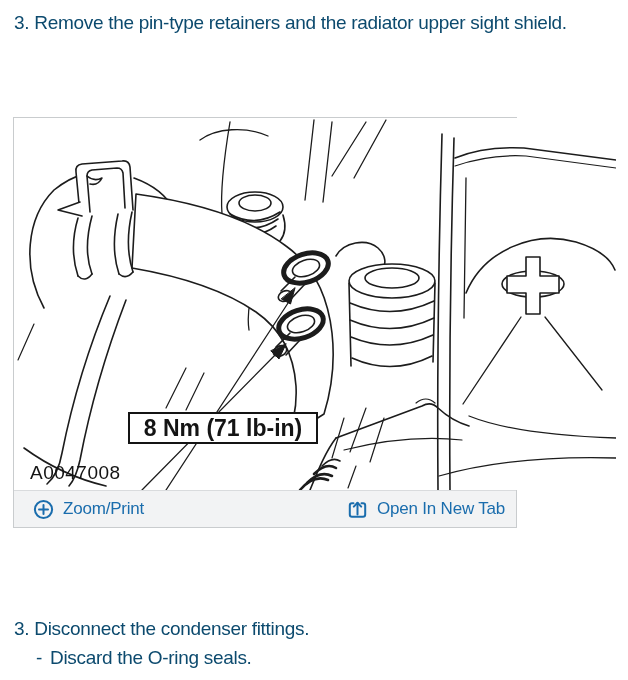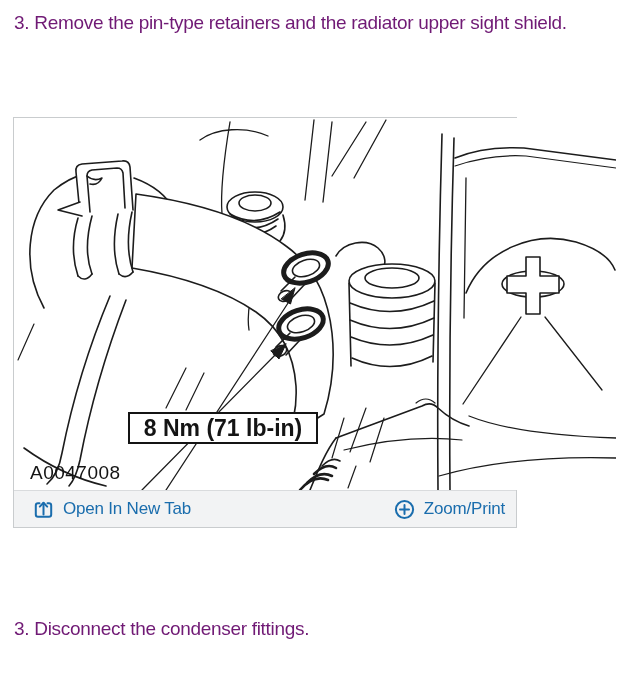--- a/index.html
+++ b/index.html
@@ -1,20 +1,20 @@
 <!DOCTYPE html>
 <html><head>
 <meta charset="utf-8">
 <style>
   html,body { margin:0; padding:0; }
   body {
     width:628px; height:680px; position:relative; background:#ffffff;
     font-family:"Liberation Sans", sans-serif; overflow:hidden;
   }
-  .step { position:absolute; font-size:19px; color:#701a75; letter-spacing:-0.3px; }
+  .step { position:absolute; font-size:19px; color:#0c4a6e; letter-spacing:-0.3px; }
   .step3 { left:14px; top:12px; width:600px; }
   .step4 { left:14px; top:618px; width:600px; }
   .step4 .sub { margin-top:7px; padding-left:22px; }
   .step4 .dash { display:inline-block; width:14px; }
 
   .figure-panel {
     position:absolute; left:13px; top:117px; width:504px; height:411px;
     border:1px solid #c9ccce; background:#a16207; box-sizing:border-box;
   }
   .image-area { position:relative; width:602px; height:372px; background:#fff; overflow:hidden; }
@@ -176,33 +176,36 @@
         <path d="M 272,226 L 265,241 L 257,233 Z" fill="#1c1c1c" stroke-width="1"></path>
       </g>
     </svg>
 
     <div class="torque-label">8 Nm (71 lb-in)</div>
     <div class="figure-id">A0047008</div>
   </div>
 
   <div class="toolbar">
     <a class="tool-link">
+      <svg width="21" height="21" viewBox="0 0 21 21" fill="none" stroke="#1a6dad" stroke-width="2" stroke-linecap="round">
+        <circle cx="10.5" cy="10.5" r="8.6"></circle>
+        <path d="M 10.5,6 V 15"></path>
+        <path d="M 6,10.5 H 15"></path>
+      </svg>
+      <span>Zoom/Print</span>
+    </a>
+    <a class="tool-link">
       <svg width="21" height="21" viewBox="0 0 21 21" fill="none" stroke="#1a6dad" stroke-width="2" stroke-linecap="round" stroke-linejoin="round">
         <path d="M 6.5,4.2 H 5 Q 2.8,4.2 2.8,6.4 V 15.6 Q 2.8,17.8 5,17.8 H 16 Q 18.2,17.8 18.2,15.6 V 6.4 Q 18.2,4.2 16,4.2 H 14.5"></path>
         <path d="M 10.5,15.5 V 4"></path>
         <path d="M 6.8,7.6 L 10.5,3.8 L 14.2,7.6"></path>
       </svg>
       <span>Open In New Tab</span>
     </a>
-    <a class="tool-link">
-      <svg width="21" height="21" viewBox="0 0 21 21" fill="none" stroke="#1a6dad" stroke-width="2" stroke-linecap="round">
-        <circle cx="10.5" cy="10.5" r="8.6"></circle>
-        <path d="M 10.5,6 V 15"></path>
-        <path d="M 6,10.5 H 15"></path>
-      </svg>
-      <span>Zoom/Print</span>
-    </a>
   </div>
 </div>
 
 <div class="step step4">
   <div>3. Disconnect the condenser fittings.</div>
+  <div class="sub">
+    <span class="dash">-</span><span>Discard the O-ring seals.</span>
+  </div>
 </div>
 
 </body></html>

